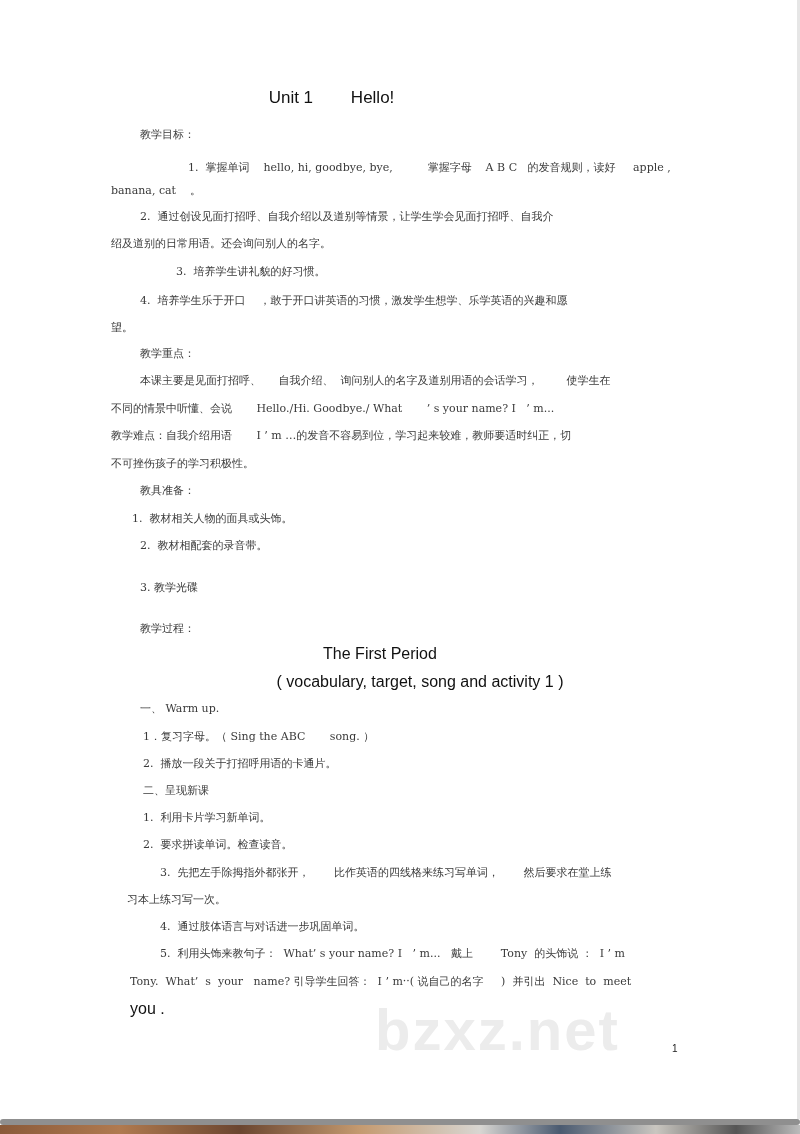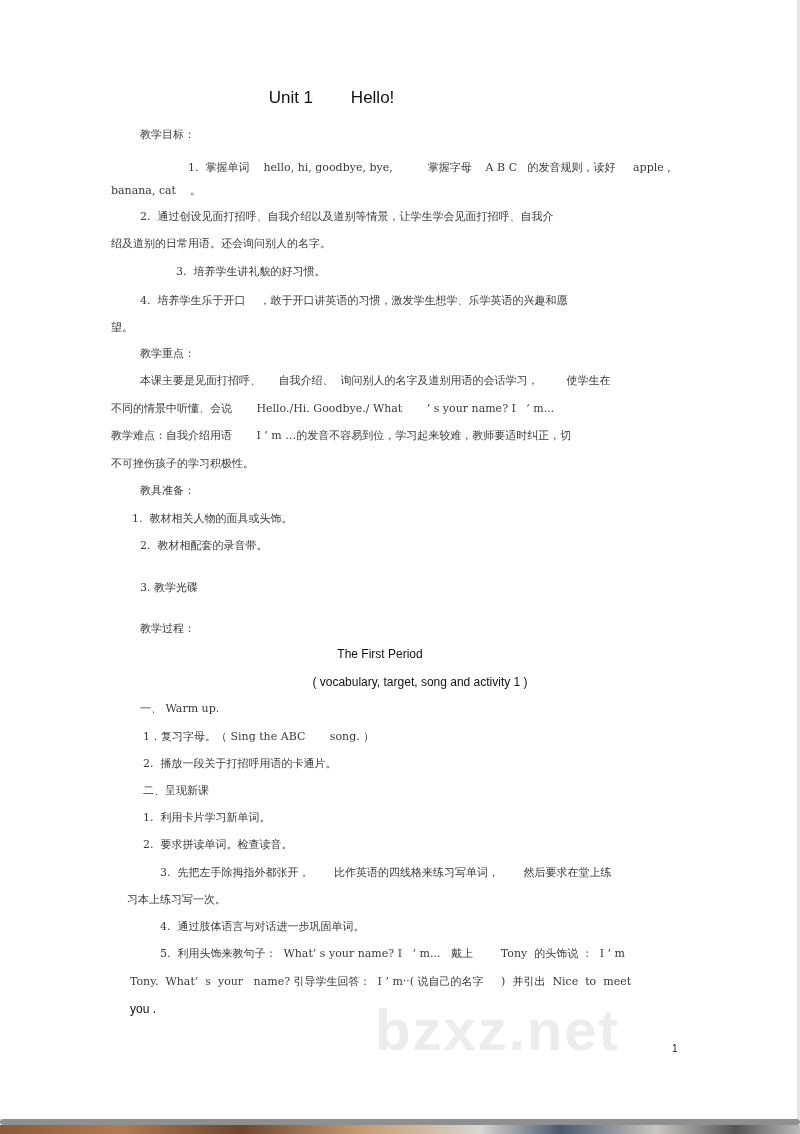--- a/index.html
+++ b/index.html
@@ -11,21 +11,21 @@
     }
     .page {
       position: absolute; left: 0; top: 0; width: 797px; height: 1119px;
       background: #fff; border-right: 3px solid #e6e6e6;
     }
     .ln {
       position: absolute; white-space: pre; font-size: 11px; line-height: 16px;
       color: #2a2a2a;
     }
     .cn { font-family: "DejaVu Serif", "Liberation Serif", serif; color: #3a3a3a; }
-    .en { font-family: "Liberation Sans", sans-serif; color: #111; font-size: 12px; }
+    .en { font-family: "Liberation Sans", sans-serif; color: #111; font-size: 16px; }
     .title {
       position: absolute; top: 88px; left: 0; width: 663px; text-align: center;
       font-family: "Liberation Sans", sans-serif; font-size: 17px; color: #111;
       white-space: pre;
     }
     .center { left: 0; width: 760px; text-align: center; }
     .watermark {
       position: absolute; left: 375px; top: 990px;
       font-family: "Liberation Sans", sans-serif; font-weight: bold;
       font-size: 58px; letter-spacing: 2px; color: #ececec; line-height: 80px;

